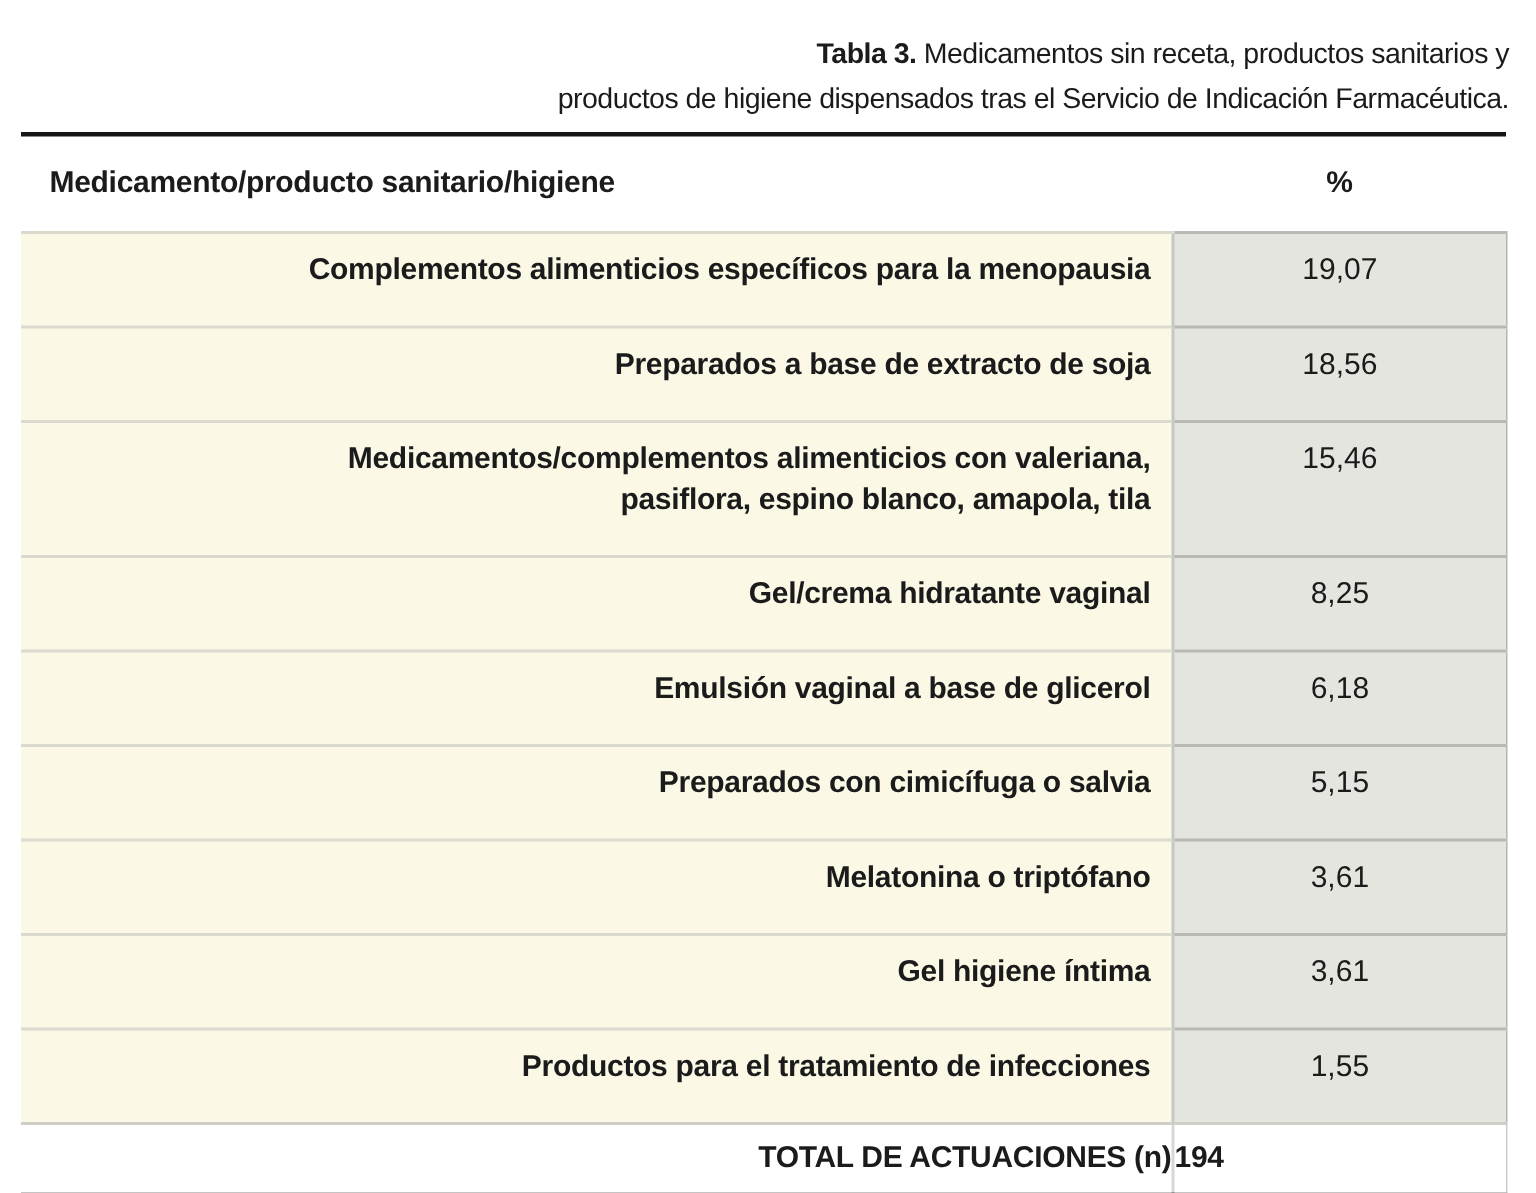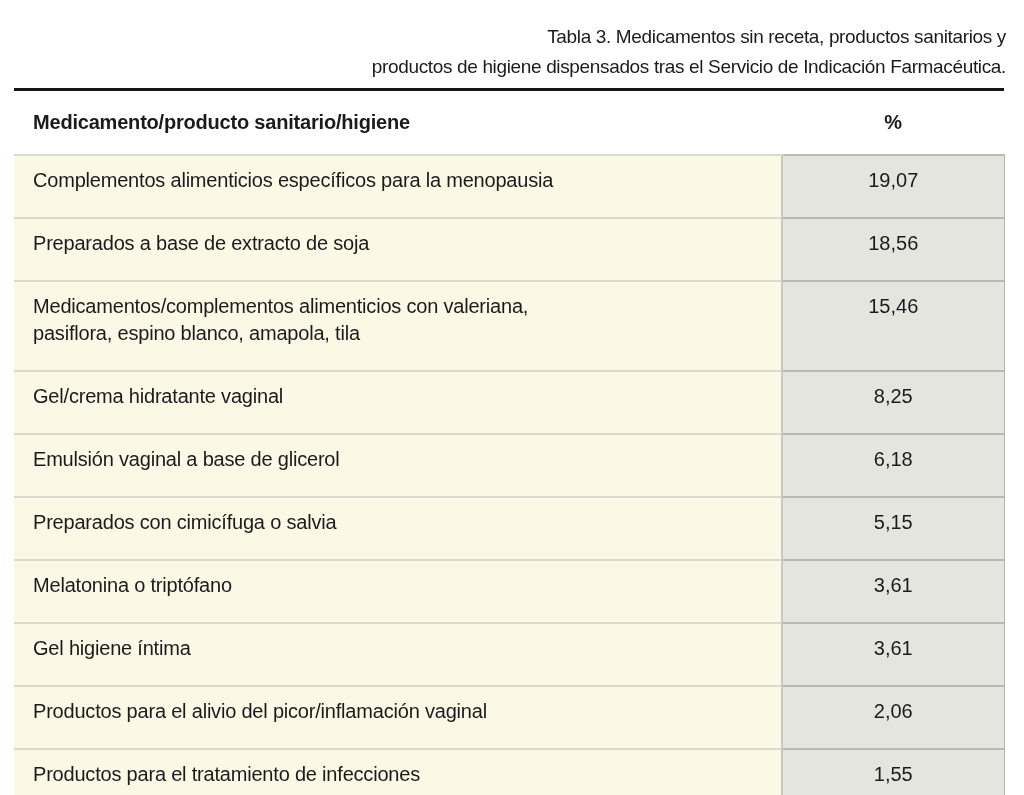--- a/index.html
+++ b/index.html
@@ -17,21 +17,21 @@
   .caption {
     position: absolute;
     top: 22px; right: 18px;
     width: 760px;
     text-align: right;
     font-size: 19px;
     line-height: 30px;
     letter-spacing: -0.35px;
     color: #1b1b1b;
   }
-  .caption .cap-bold { font-weight: 400; }
+  .caption .cap-bold { font-weight: 700; }
 
   
   table.tbl {
     position: absolute;
     top: 88px; left: 14px;
     width: 990px;
     border-collapse: collapse;
     border-top: 3px solid #161616;
     border-bottom: 3px solid #161616;
     table-layout: fixed;
@@ -49,26 +49,27 @@
     vertical-align: middle;
     text-align: left;
     padding-left: 19px;
     letter-spacing: -0.2px;
   }
   thead th.h-val { text-align: center; padding-left: 0; }
 
   tbody td { vertical-align: top; }
   tbody td.cell-label {
     background: #fbf8e6;
-    font-weight: 400;
+    font-weight: 700;
     line-height: 27px;
     padding: 11px 14px 23px 19px;
     border-top: 2px solid #dadacf;
     white-space: pre-line;
     letter-spacing: -0.2px;
+    text-align: right;
   }
   tbody td.cell-val {
     background: #e5e5e0;
     text-align: center;
     font-weight: 400;
     line-height: 27px;
     padding-top: 11px;
     padding-bottom: 11px;
     border-top: 2px solid #b9b9b3;
     border-left: 2px solid #c8c8c2;
@@ -136,24 +137,20 @@
       </tr>
       <tr>
         <td class="cell-label">Melatonina o triptófano</td>
         <td class="cell-val">3,61</td>
       </tr>
       <tr>
         <td class="cell-label">Gel higiene íntima</td>
         <td class="cell-val">3,61</td>
       </tr>
       <tr>
-        <td class="cell-label">Productos para el alivio del picor/inflamación vaginal</td>
-        <td class="cell-val">2,06</td>
-      </tr>
-      <tr>
         <td class="cell-label">Productos para el tratamiento de infecciones</td>
         <td class="cell-val">1,55</td>
       </tr>
     </tbody>
     <tfoot>
       <tr>
         <td class="total-label">TOTAL DE ACTUACIONES (n)</td>
         <td class="total-val">194</td>
       </tr>
     </tfoot>

